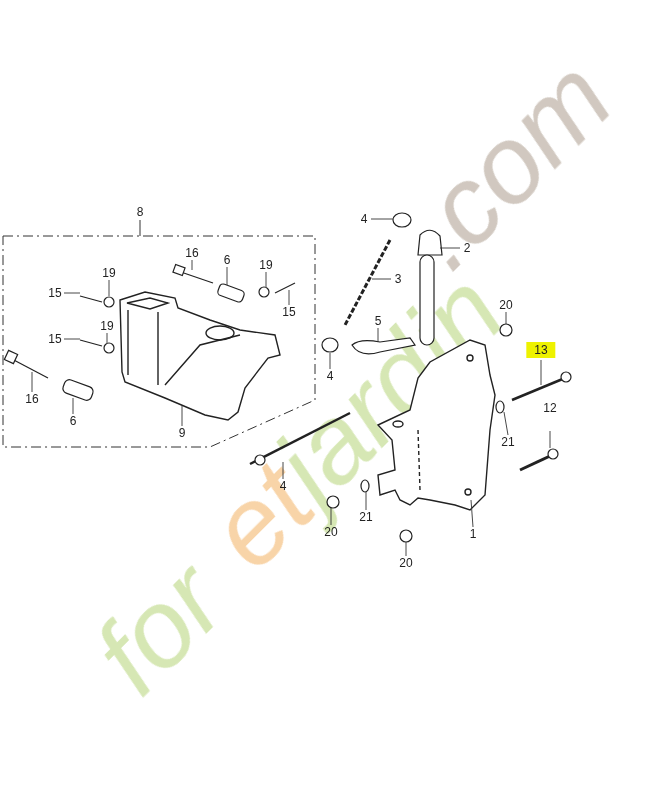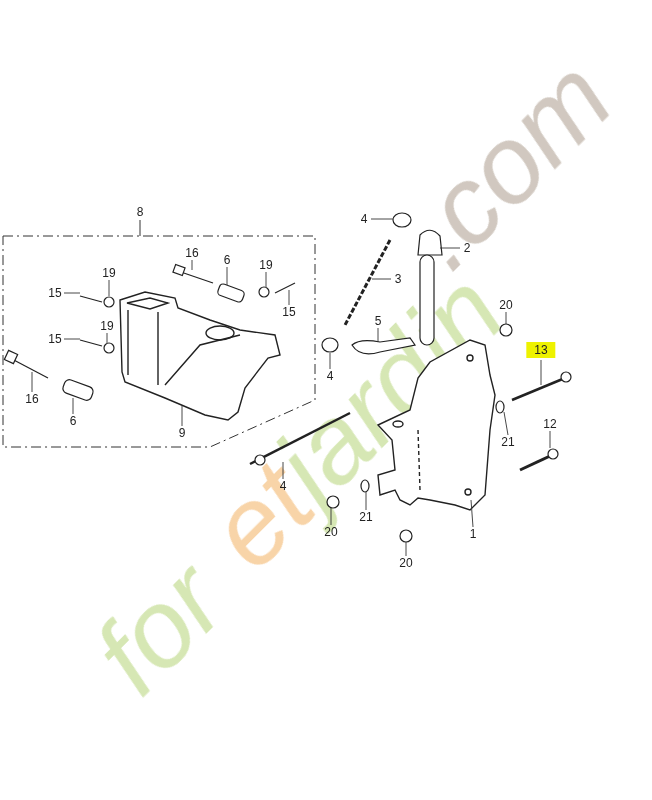--- a/index.html
+++ b/index.html
@@ -134,18 +134,18 @@
 <div class="lbl" style="left:73px;top:421px">6</div>
 <div class="lbl" style="left:182px;top:433px">9</div>
 <div class="lbl" style="left:364px;top:219px">4</div>
 <div class="lbl" style="left:467px;top:248px">2</div>
 <div class="lbl" style="left:398px;top:279px">3</div>
 <div class="lbl" style="left:378px;top:321px">5</div>
 <div class="lbl" style="left:330px;top:376px">4</div>
 <div class="lbl" style="left:506px;top:305px">20</div>
 <div class="lbl hl" style="left:541px;top:350px">13</div>
 <div class="lbl" style="left:508px;top:442px">21</div>
-<div class="lbl" style="left:550px;top:424px">12</div>
+<div class="lbl" style="left:550px;top:408px">12</div>
 <div class="lbl" style="left:283px;top:486px">4</div>
 <div class="lbl" style="left:366px;top:517px">21</div>
 <div class="lbl" style="left:331px;top:532px">20</div>
 <div class="lbl" style="left:473px;top:534px">1</div>
 <div class="lbl" style="left:406px;top:563px">20</div>
 
 </body></html>

